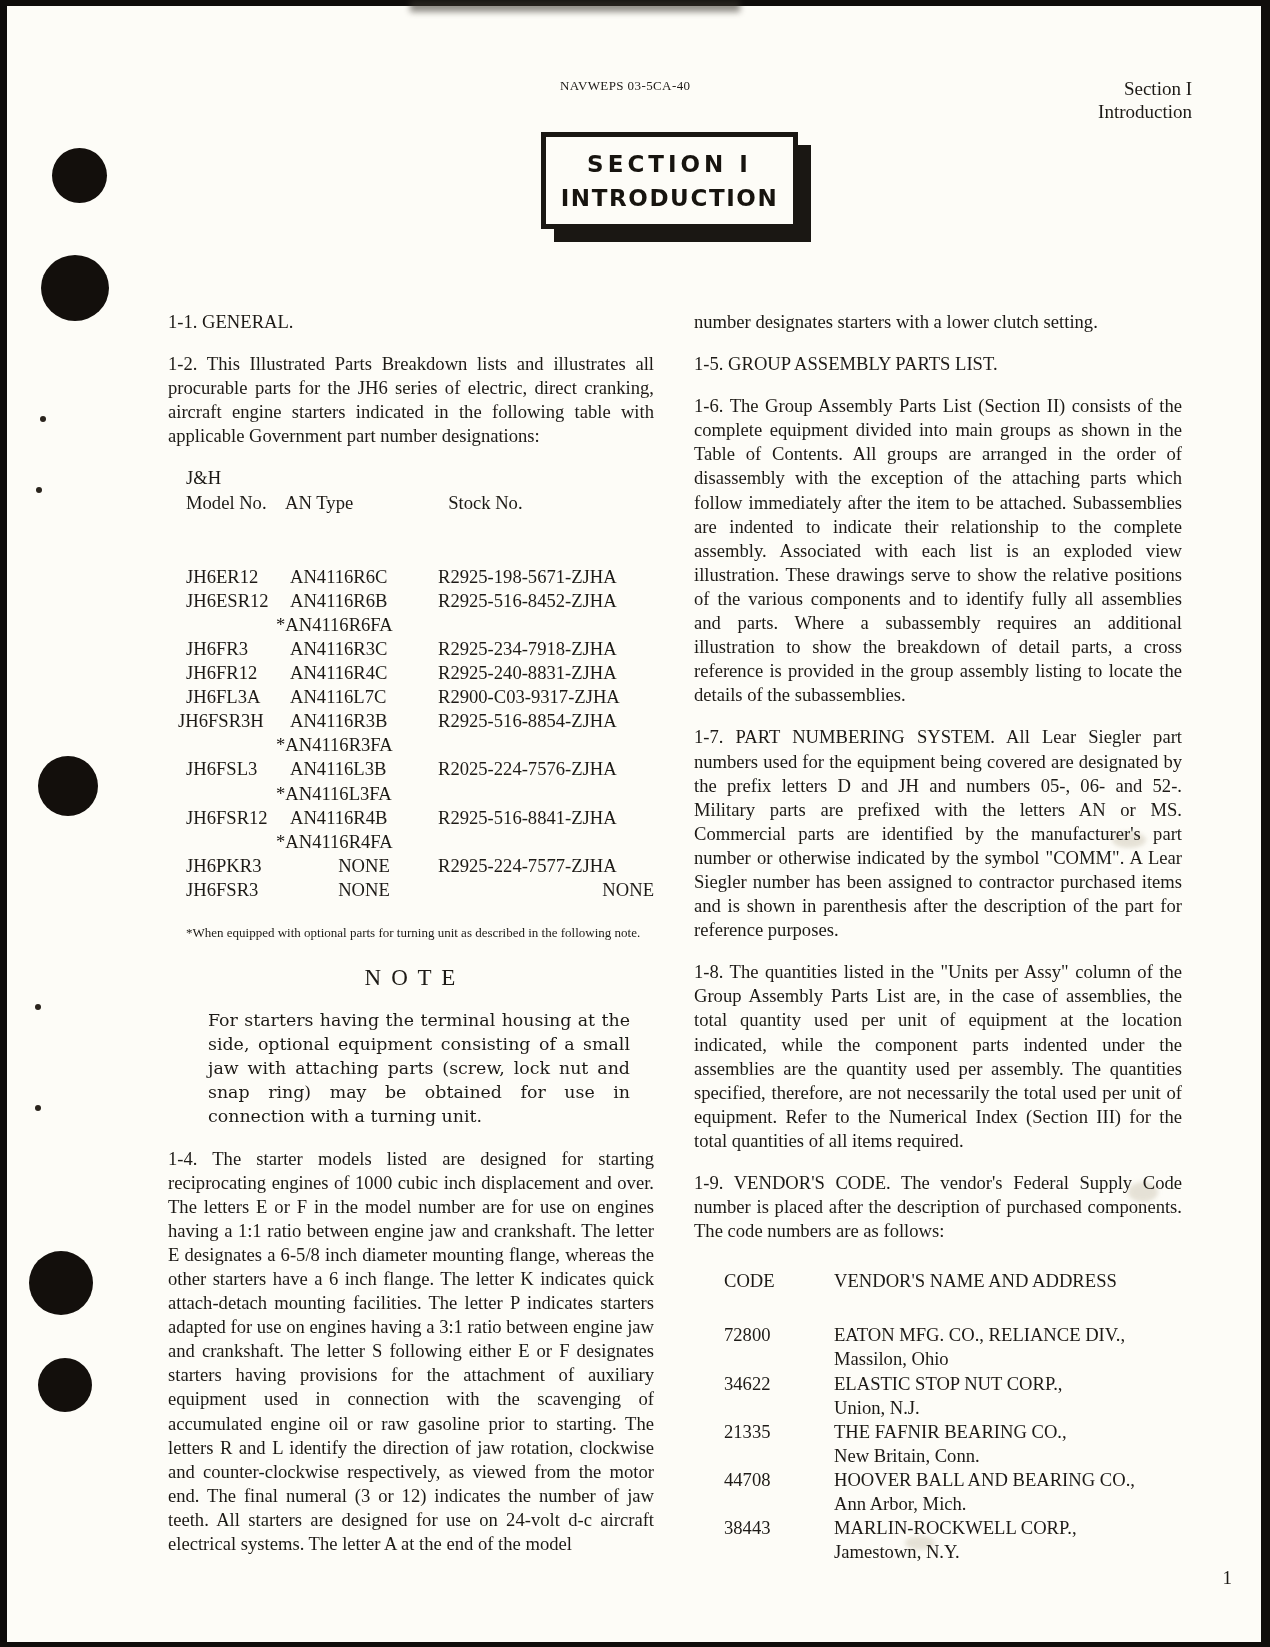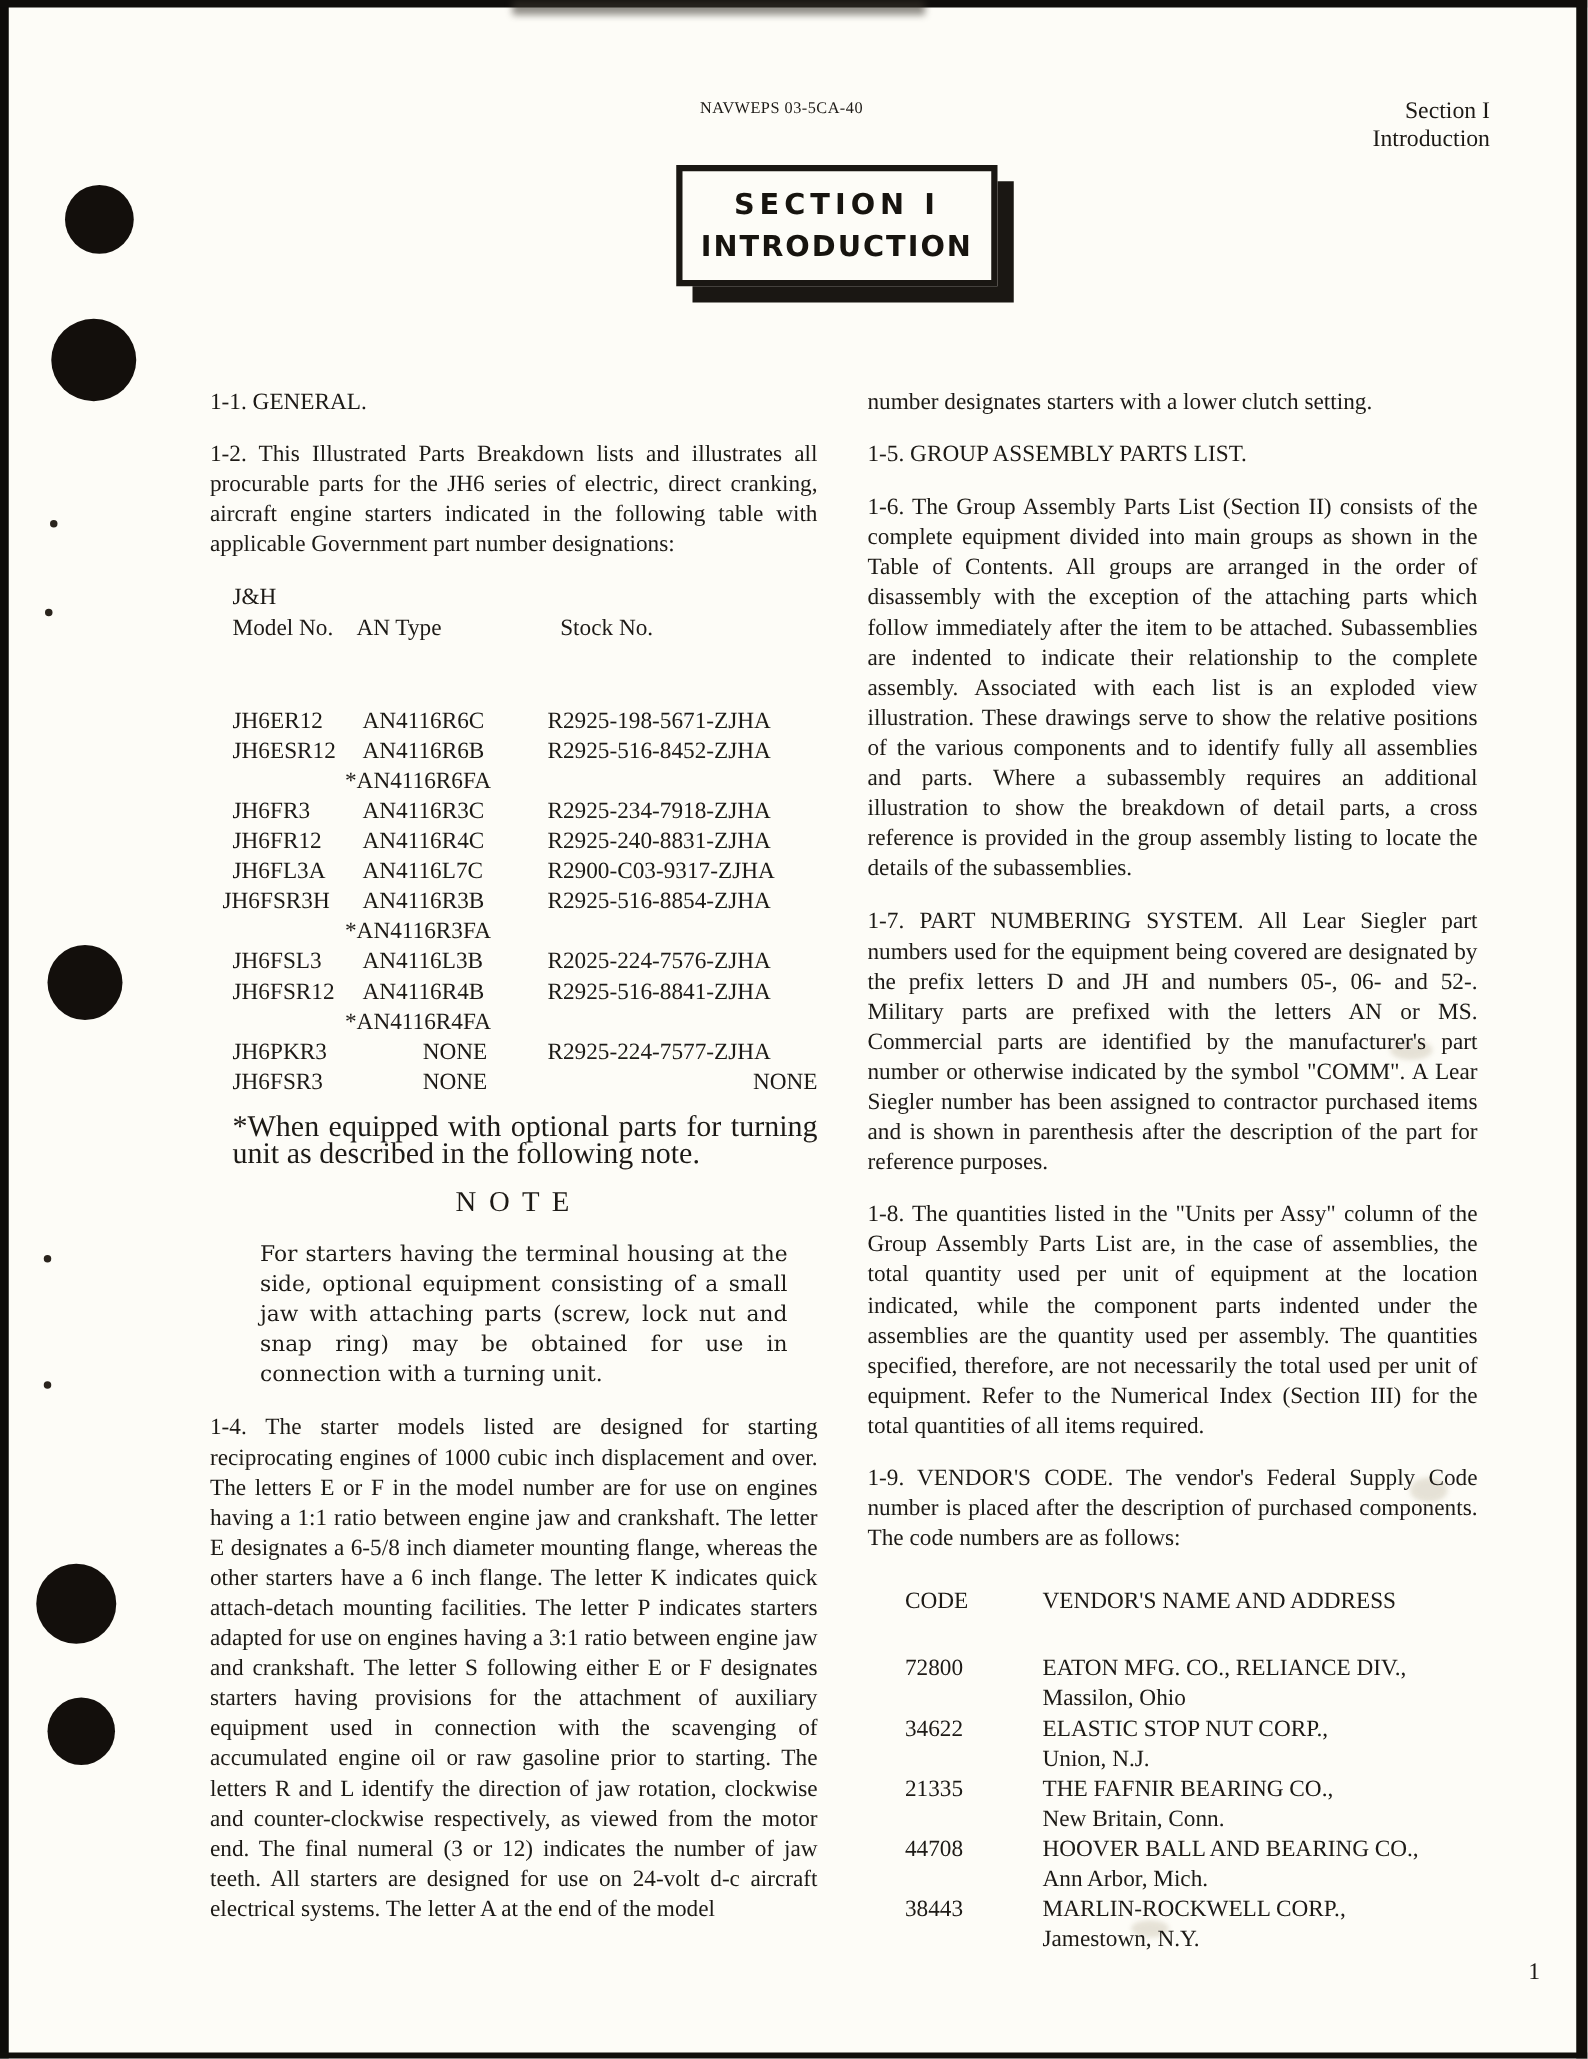--- a/index.html
+++ b/index.html
@@ -172,22 +172,22 @@
   .c-antype { width: 148px; }
   .c-stock  { width: 216px; }
   .c-stock.right { text-align: right; }
   .c-antype.center { text-align: center; }
   .pt-head .c-model { padding-left: 18px; }
   .pt-head .c-stock { text-align: left; padding-left: 22px; }
 
   .foot-note {
     margin: 14px 0 0 0;
     padding-left: 18px;
-    font-size: 24px;
-    line-height: 21px;
+    font-size: 13px;
+    line-height: 34px;
   }
   .note-title {
     text-align: center;
     font-size: 23px;
     letter-spacing: 2.2px;
     margin: 16px 0 18px 0;
   }
   .note-body {
     margin: 0 0 18px 0;
     padding: 0 24px 0 40px;
@@ -334,20 +334,25 @@
         <div class="c-model"></div>
         <div class="c-antype" style="margin-left:-14px;">*AN4116R3FA</div>
         <div class="c-stock"></div>
       </div>
       <div class="pt-row">
         <div class="c-model">JH6FSL3</div>
         <div class="c-antype">AN4116L3B</div>
         <div class="c-stock">R2025-224-7576-ZJHA</div>
       </div>
       <div class="pt-row">
+        <div class="c-model"></div>
+        <div class="c-antype" style="margin-left:-14px;">*AN4116L3FA</div>
+        <div class="c-stock"></div>
+      </div>
+      <div class="pt-row">
         <div class="c-model">JH6FSR12</div>
         <div class="c-antype">AN4116R4B</div>
         <div class="c-stock">R2925-516-8841-ZJHA</div>
       </div>
       <div class="pt-row">
         <div class="c-model"></div>
         <div class="c-antype" style="margin-left:-14px;">*AN4116R4FA</div>
         <div class="c-stock"></div>
       </div>
       <div class="pt-row">

